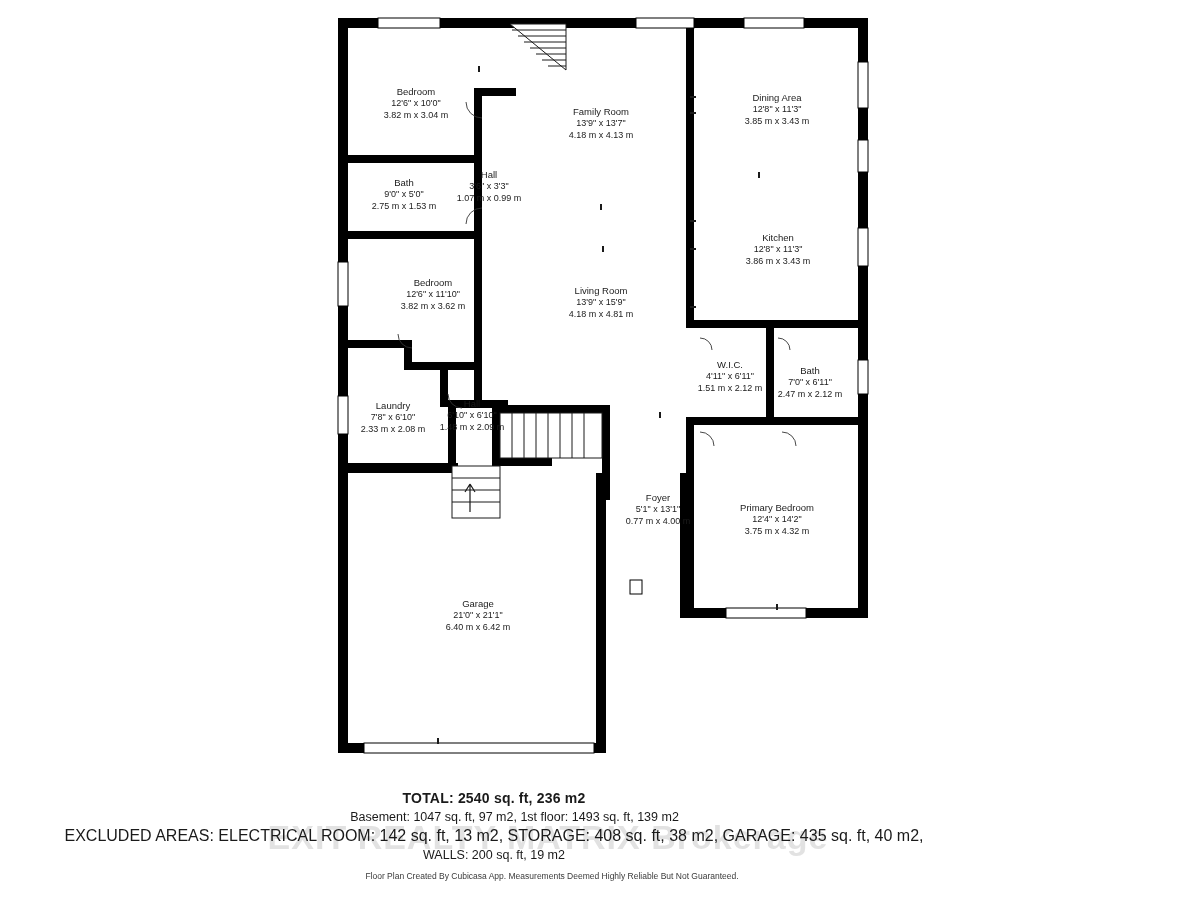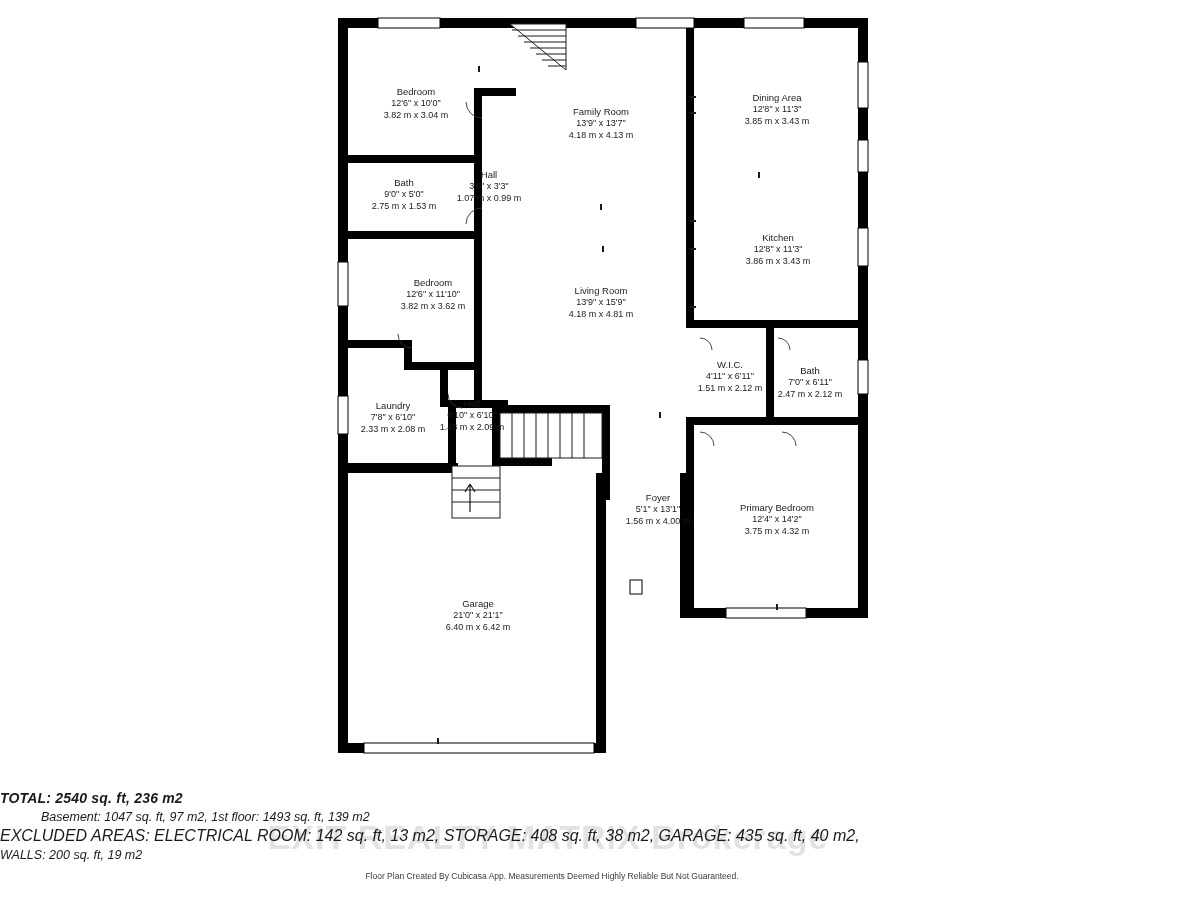--- a/index.html
+++ b/index.html
@@ -37,21 +37,21 @@
     font-size: 9.5px;
   }
   .room-label .d1, .room-label .d2 {
     display: block;
     font-size: 9px;
   }
   .summary {
     position: absolute;
     left: 0;
     width: 988px;
-    font-style: italic;
+    text-align: center;
   }
   .summary .total {
     font-size: 14px;
     font-weight: bold;
     letter-spacing: 0.2px;
   }
   .summary .line2 {
     font-size: 12.5px;
     margin-top: 4px;
     padding-left: 41px;
@@ -299,21 +299,21 @@
 
   <div class="room-label" style="left:472px; top:416px;">
     <span class="nm">Hall</span>
     <span class="d1">6'10" x 6'10"</span>
     <span class="d2">1.48 m x 2.09 m</span>
   </div>
 
   <div class="room-label" style="left:658px; top:510px;">
     <span class="nm">Foyer</span>
     <span class="d1">5'1" x 13'1"</span>
-    <span class="d2">1.56 m x 4.00 m</span>
+    <span class="d2">0.77 m x 4.00 m</span>
   </div>
 
   <div class="room-label" style="left:777px; top:520px;">
     <span class="nm">Primary Bedroom</span>
     <span class="d1">12'4" x 14'2"</span>
     <span class="d2">3.75 m x 4.32 m</span>
   </div>
 
   <div class="room-label" style="left:478px; top:616px;">
     <span class="nm">Garage</span>

